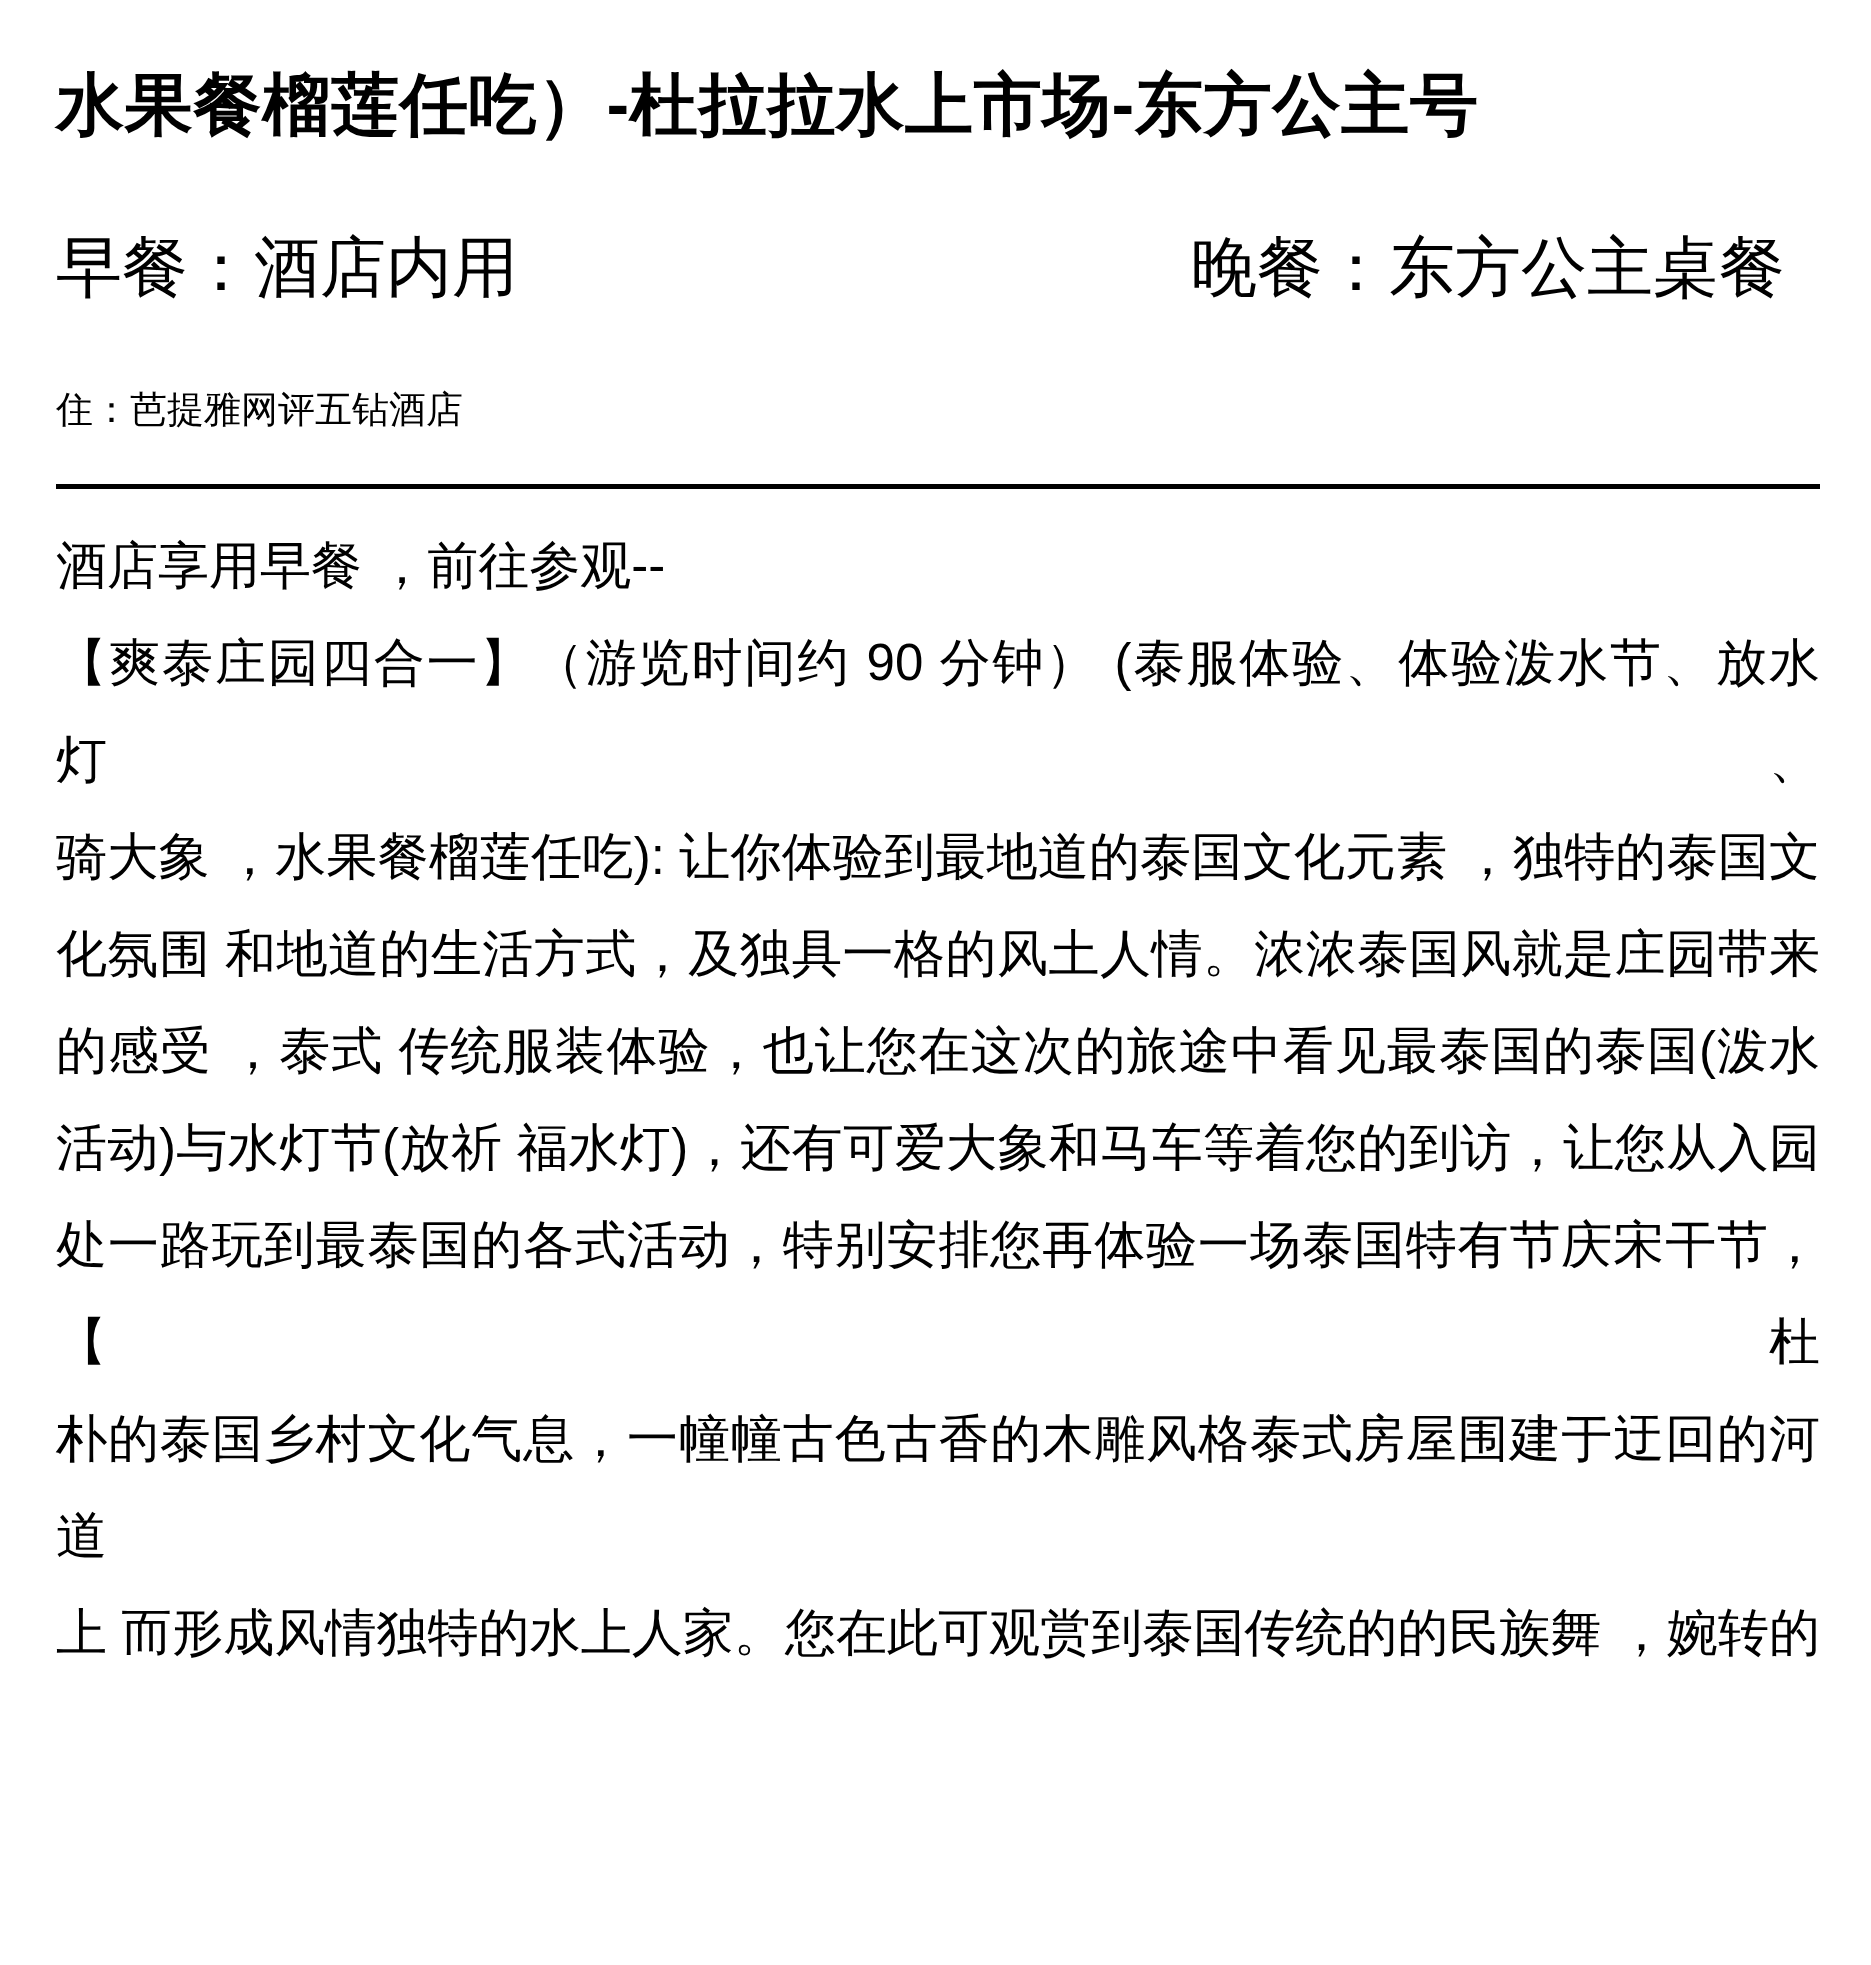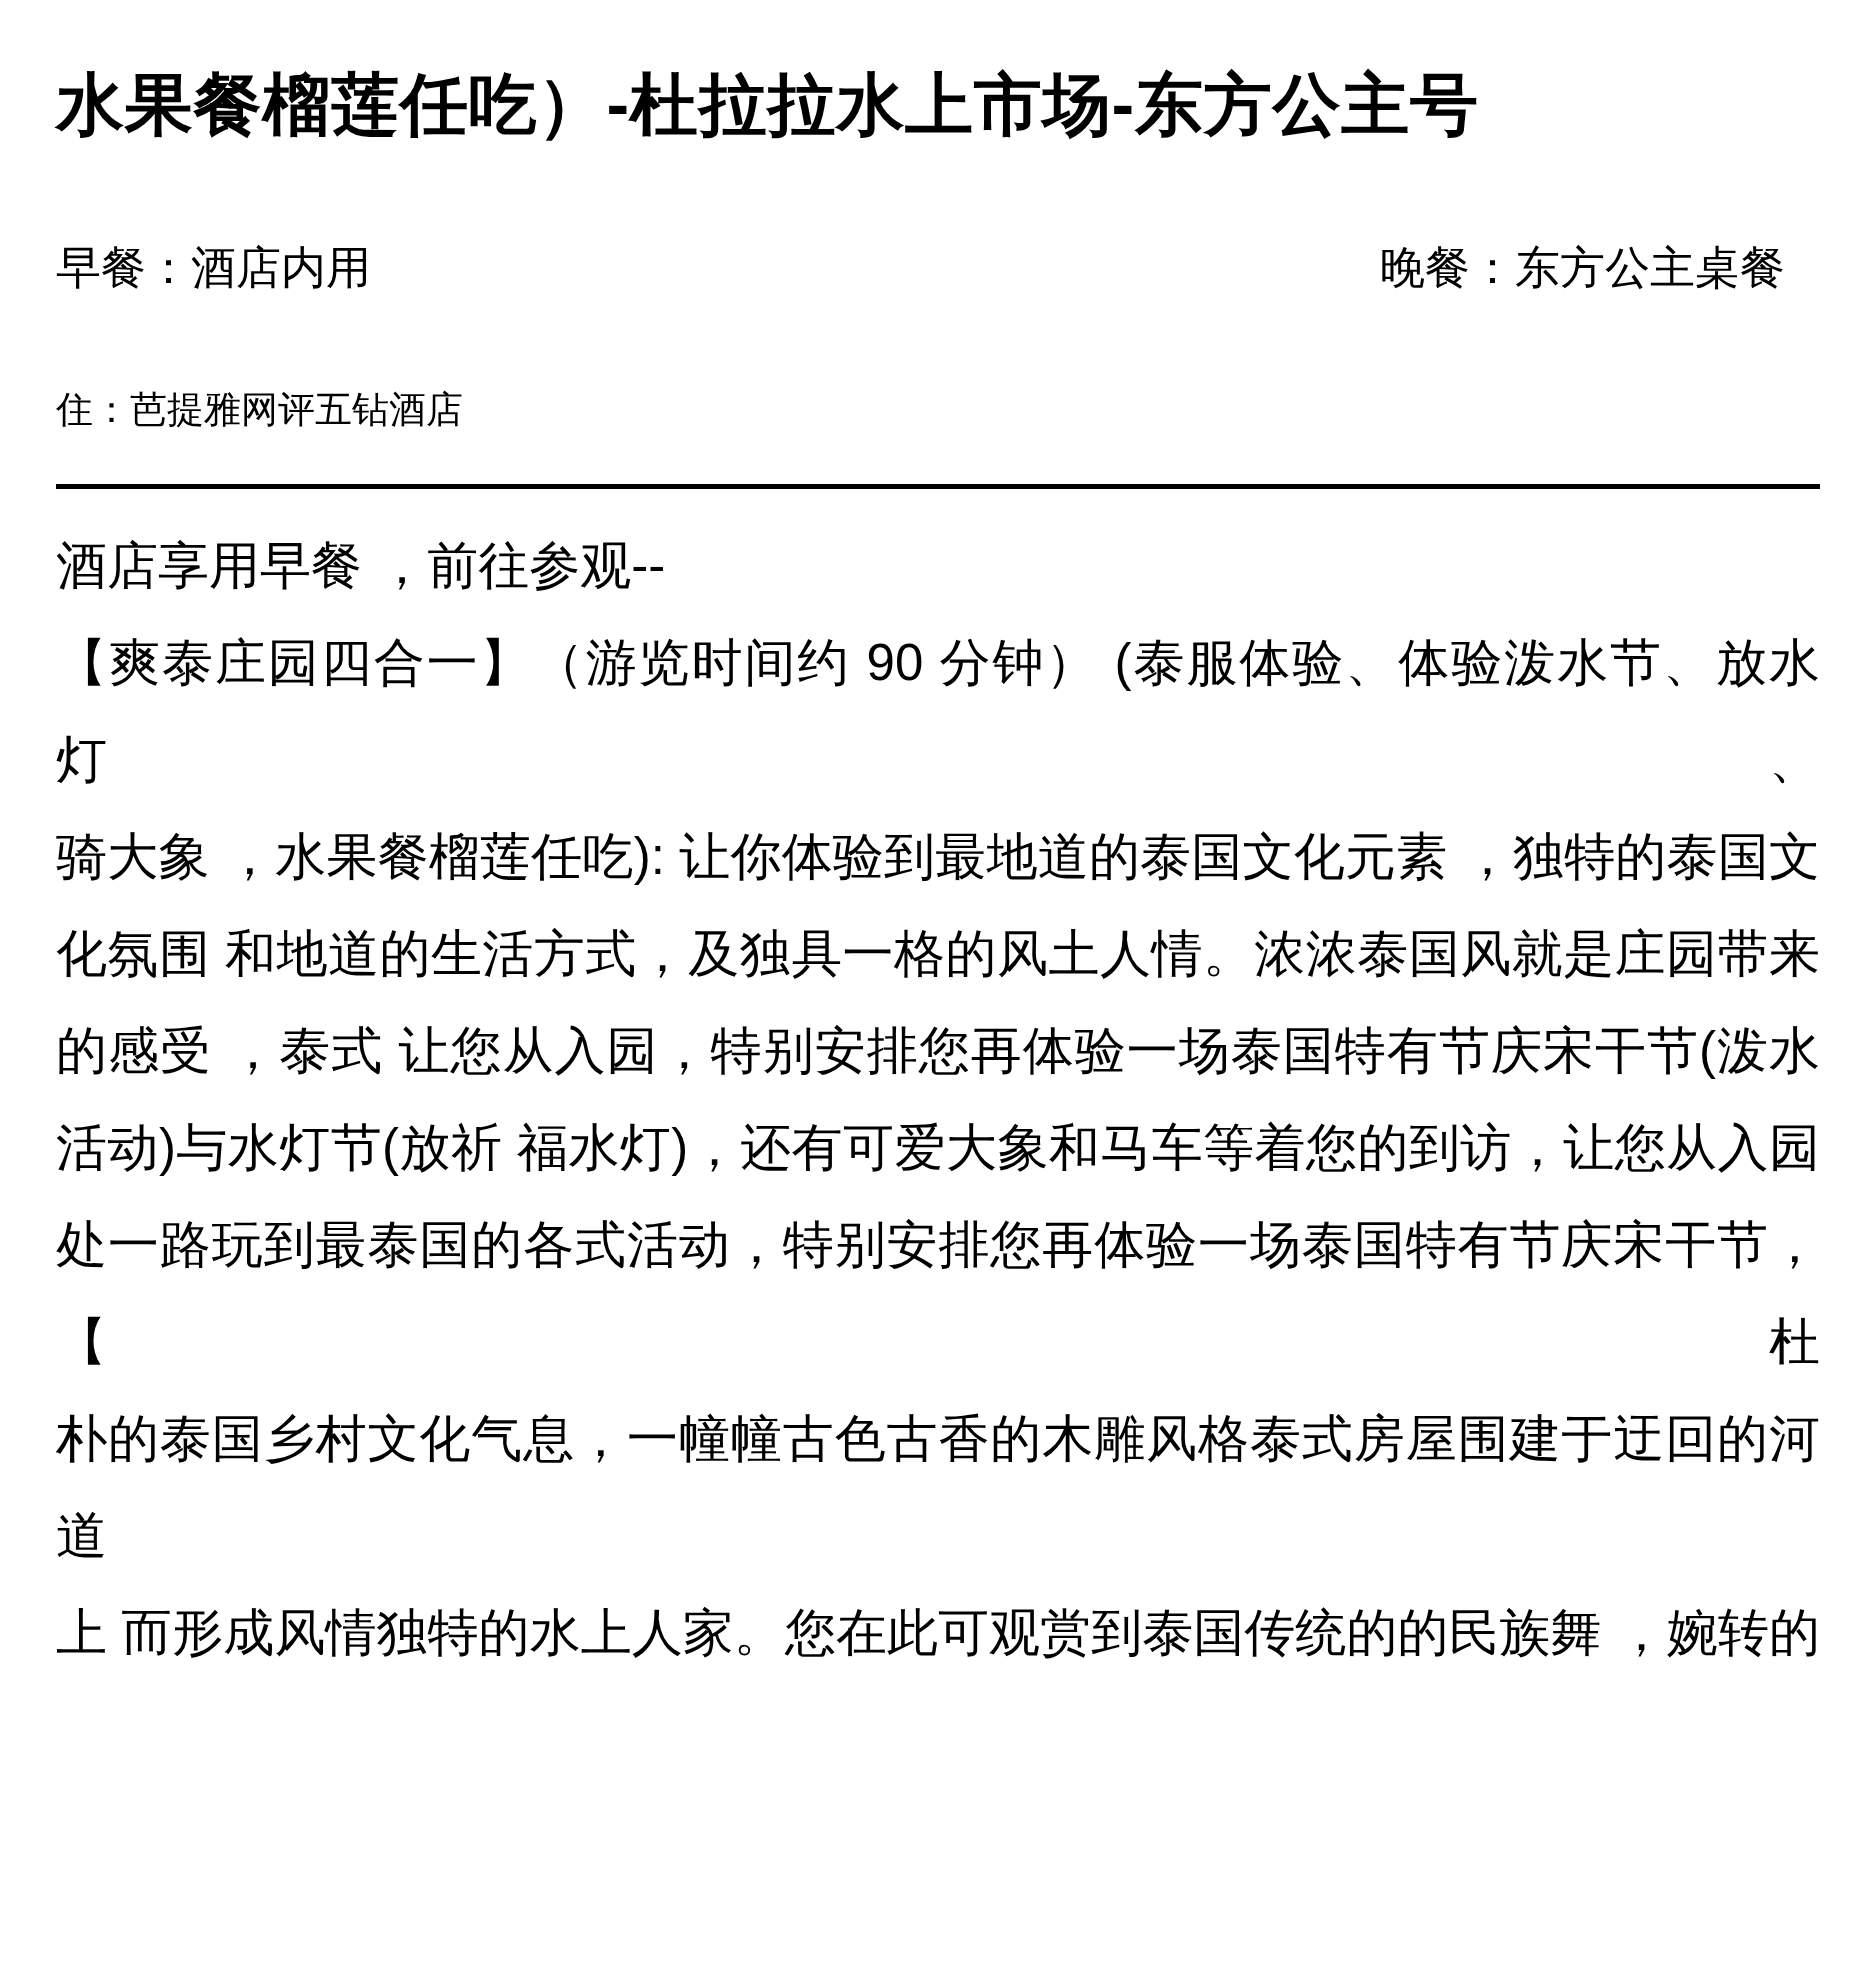--- a/index.html
+++ b/index.html
@@ -27,21 +27,21 @@
     font-weight: 700;
     line-height: 98px;
     letter-spacing: 0.8px;
     white-space: nowrap;
   }
   .meals-row {
     display: flex;
     justify-content: space-between;
     margin-top: 75px;
     margin-right: 35px;
-    font-size: 45px;
+    font-size: 66px;
     line-height: 79px;
   }
   .stay-line {
     margin-top: 63px;
     font-size: 37px;
     line-height: 79px;
   }
   .divider {
     margin-top: 35px;
     border-top: 5.5px solid #000000;
@@ -76,21 +76,21 @@
 
   <div class="stay-line">住：芭提雅网评五钻酒店</div>
 
   <div class="divider"></div>
 
   <div class="body-text">
     <div class="line end">酒店享用早餐 ，前往参观--</div>
     <div class="line">【爽泰庄园四合一】（游览时间约 90 分钟） (泰服体验、体验泼水节、放水灯、</div>
     <div class="line">骑大象 ，水果餐榴莲任吃): 让你体验到最地道的泰国文化元素 ，独特的泰国文</div>
     <div class="line">化氛围 和地道的生活方式，及独具一格的风土人情。浓浓泰国风就是庄园带来</div>
-    <div class="line">的感受 ，泰式 让您从入园，特别安排您再体验一场泰国特有节庆宋干节(泼水</div>
+    <div class="line">的感受 ，泰式 传统服装体验，也让您在这次的旅途中看见最泰国的泰国(泼水</div>
     <div class="line">活动)与水灯节(放祈 福水灯)，还有可爱大象和马车等着您的到访，让您从入园</div>
     <div class="line">处一路玩到最泰国的各式活动，特别安排您再体验一场泰国特有节庆宋干节，【杜</div>
     <div class="line">朴的泰国乡村文化气息，一幢幢古色古香的木雕风格泰式房屋围建于迂回的河道</div>
     <div class="line">上 而形成风情独特的水上人家。您在此可观赏到泰国传统的的民族舞 ，婉转的</div>
 
   </div>
 
 </div>
 
 

